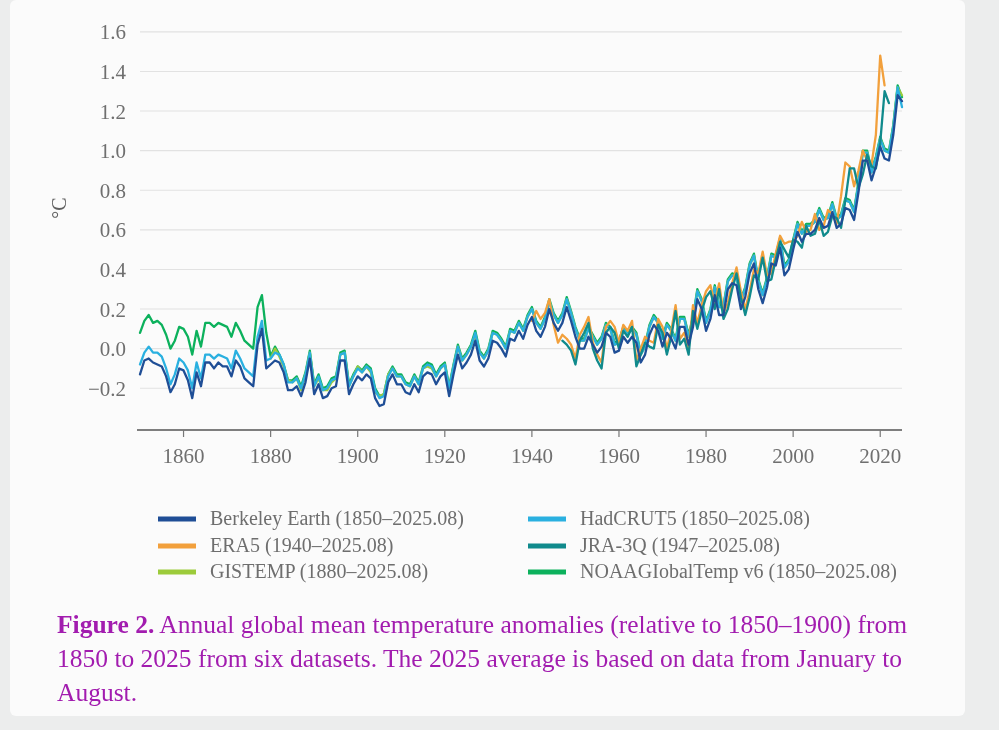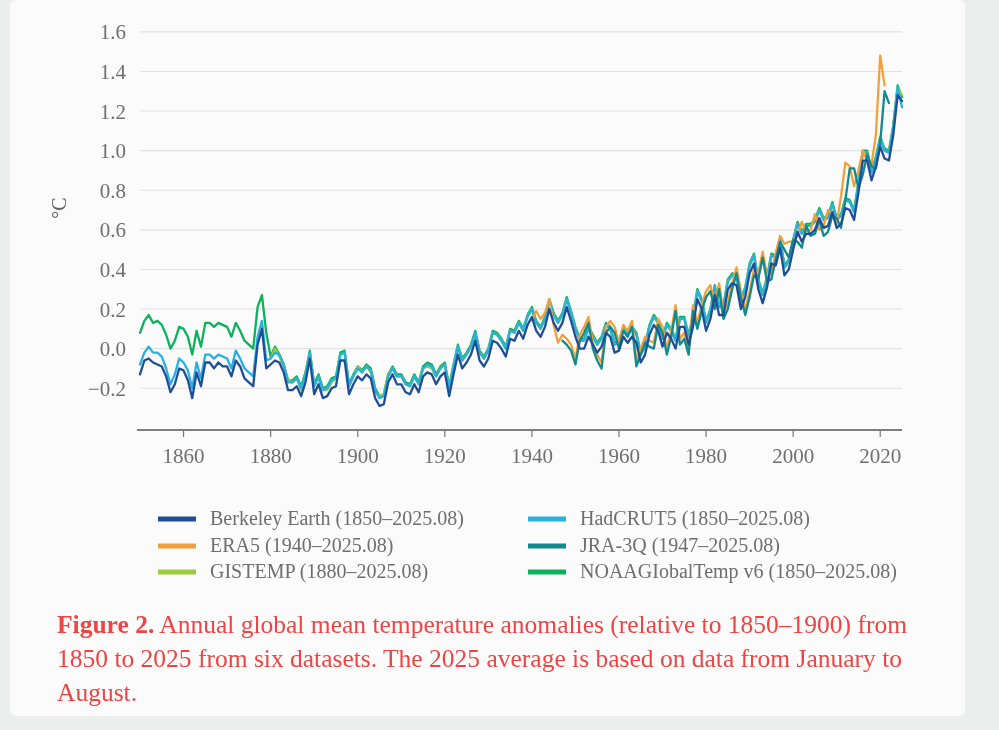--- a/index.html
+++ b/index.html
@@ -70,21 +70,21 @@
     font-size: 20px;
     dominant-baseline: middle;
   }
   .legend-swatch { stroke-width: 5; stroke-linecap: butt; }
 
   #caption {
     position: absolute;
     left: 47px;
     top: 608px;
     width: 865px;
-    color: #ef4444;
+    color: #a21caf;
     font-family: "Liberation Serif", serif;
     font-size: 25.5px;
     line-height: 34px;
   }
   #caption b { font-weight: bold; }
 </style>
 </head>
 <body>
 
 <div id="page">

